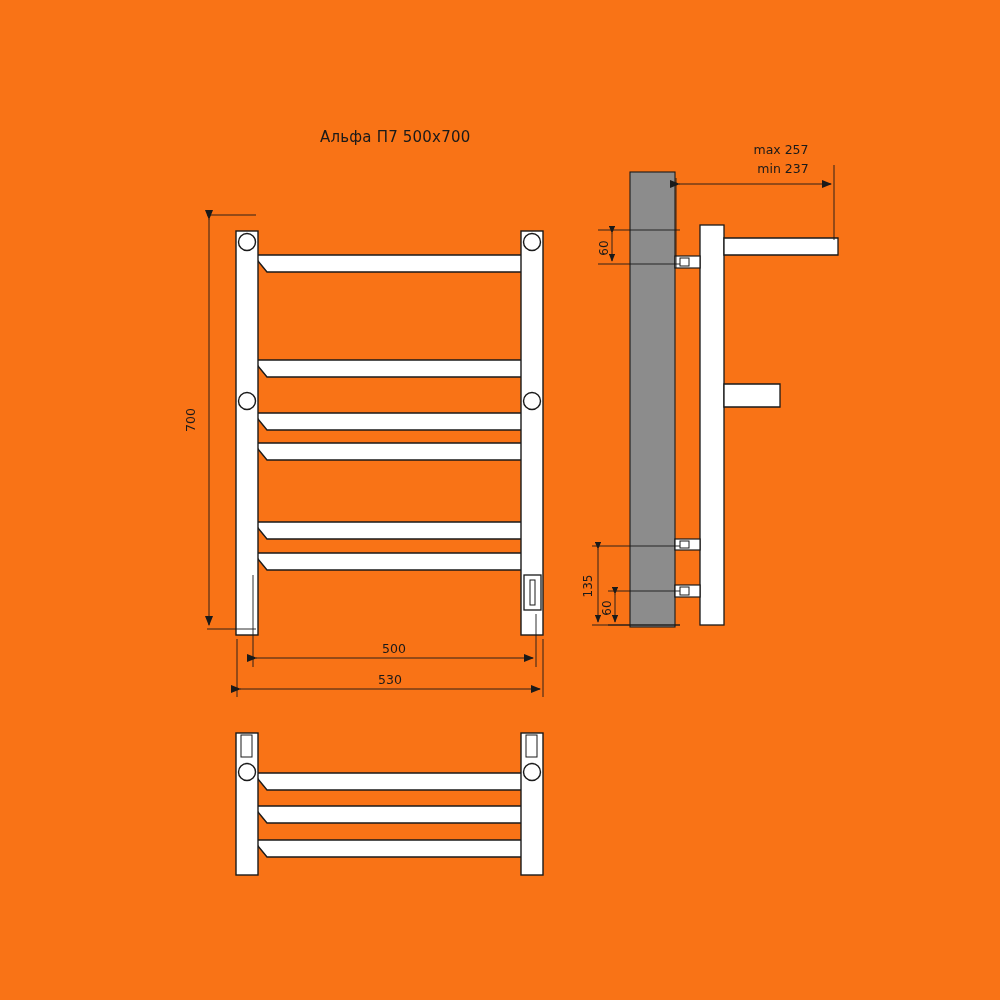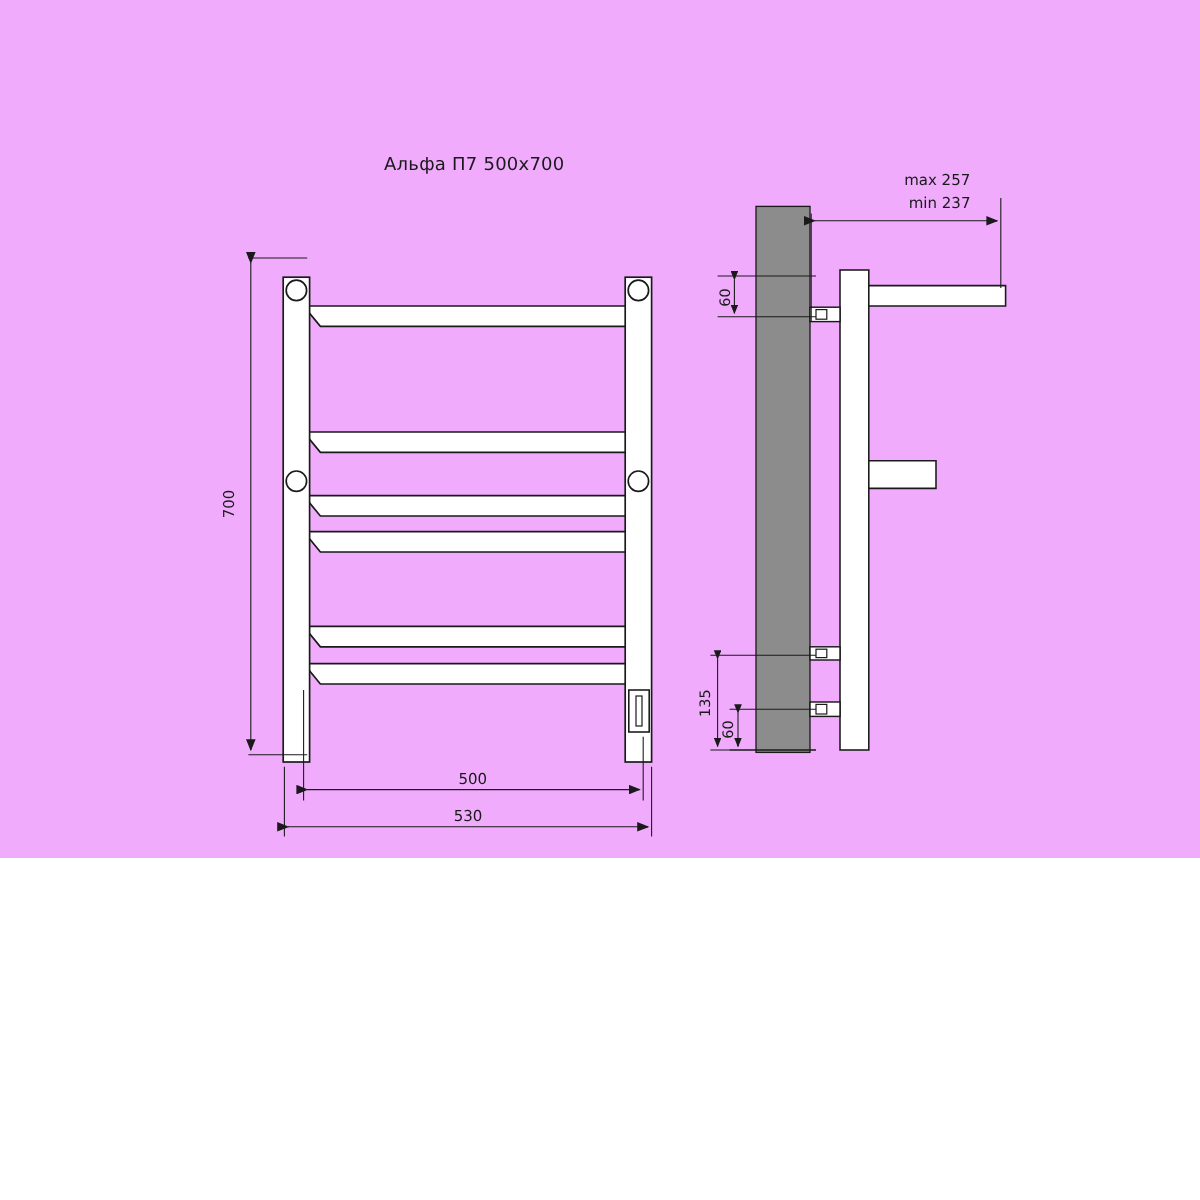--- a/index.html
+++ b/index.html
@@ -6,22 +6,22 @@
     margin: 0;
     padding: 0;
     background: #ffffff;
   }
   body {
     font-family: "DejaVu Sans", sans-serif;
   }
   #stage {
     position: relative;
     width: 1000px;
-    height: 715px;
-    background: #f0abfc;
+    height: 1000px;
+    background: #f97316;
     overflow: hidden;
   }
   .title {
     position: absolute;
     left: 320px;
     top: 128px;
     font-size: 15px;
     color: #1a1a1a;
     letter-spacing: 0.2px;
     white-space: nowrap;

